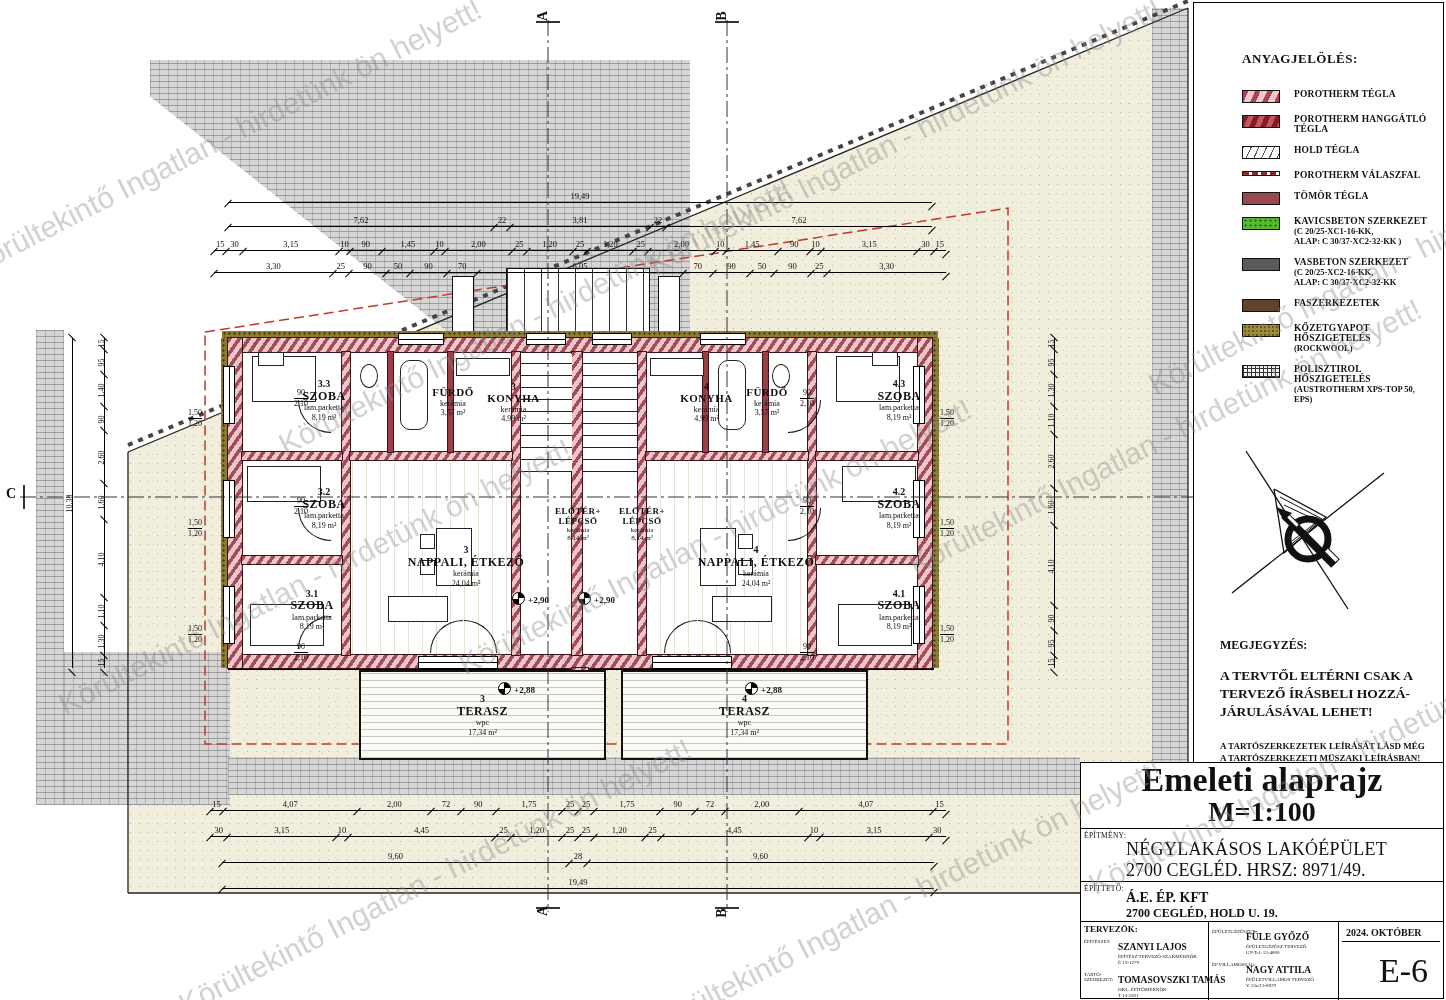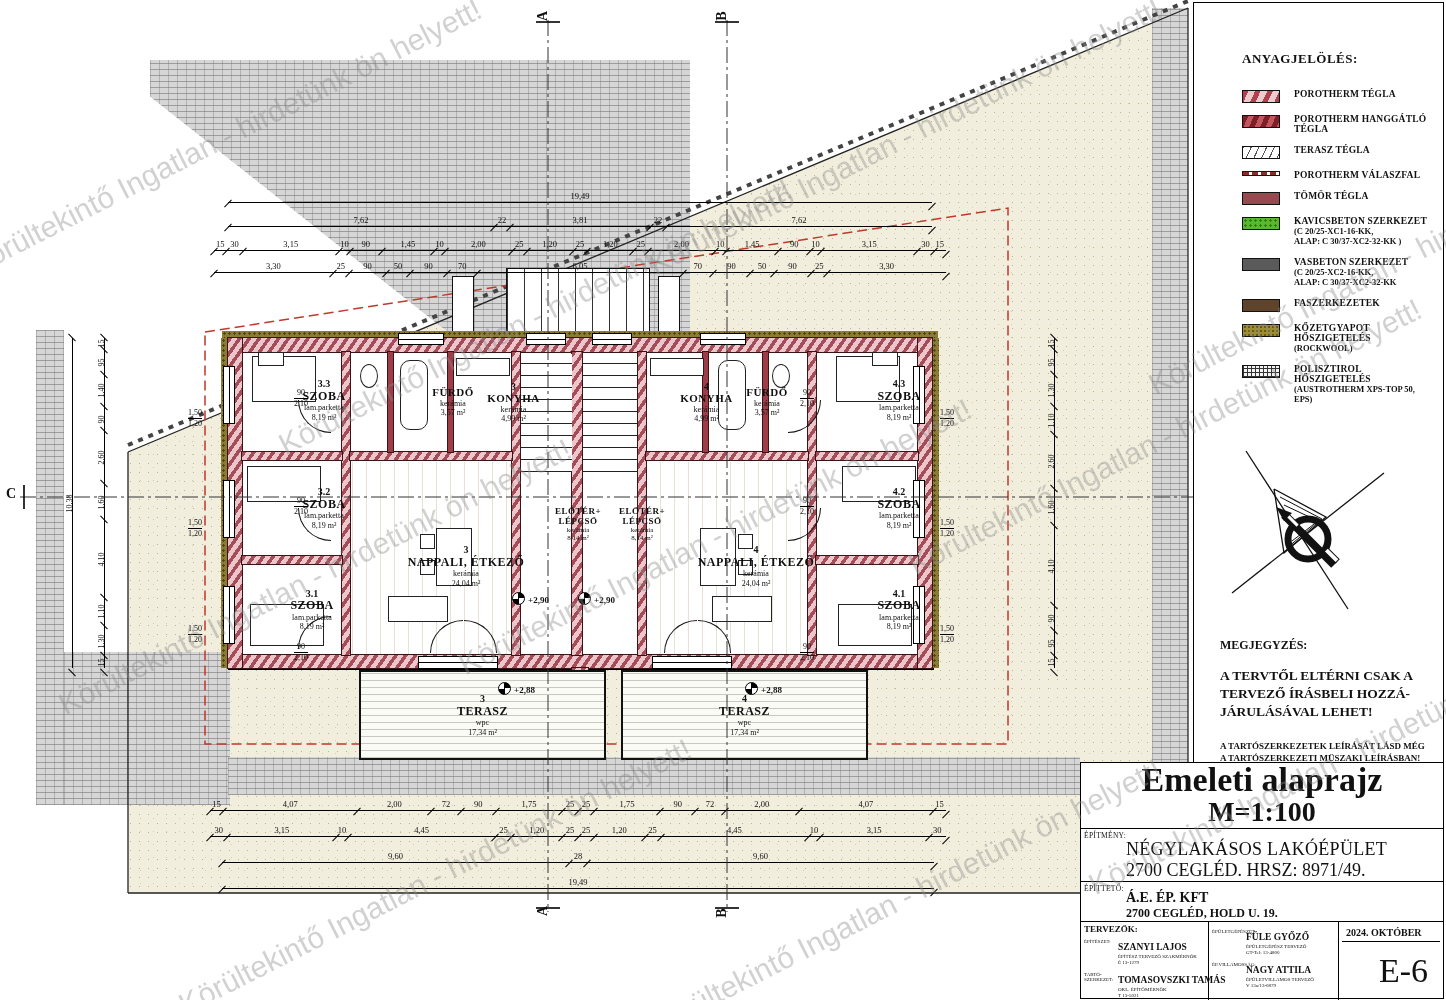--- a/index.html
+++ b/index.html
@@ -821,21 +821,21 @@
         <span class="sw slot-hanggatlo"></span>
         <span class="lg-txt">
           <span class="lg-label">POROTHERM HANGGÁTLÓ TÉGLA</span>
 
         </span>
       </div>
 
       <div class="lg-item">
         <span class="sw slot-ytong"></span>
         <span class="lg-txt">
-          <span class="lg-label">TERASZ TÉGLA</span>
+          <span class="lg-label">HOLD TÉGLA</span>
 
         </span>
       </div>
 
       <div class="lg-item">
         <span class="sw slot-valaszfal"></span>
         <span class="lg-txt">
           <span class="lg-label">POROTHERM VÁLASZFAL</span>
 
         </span>

